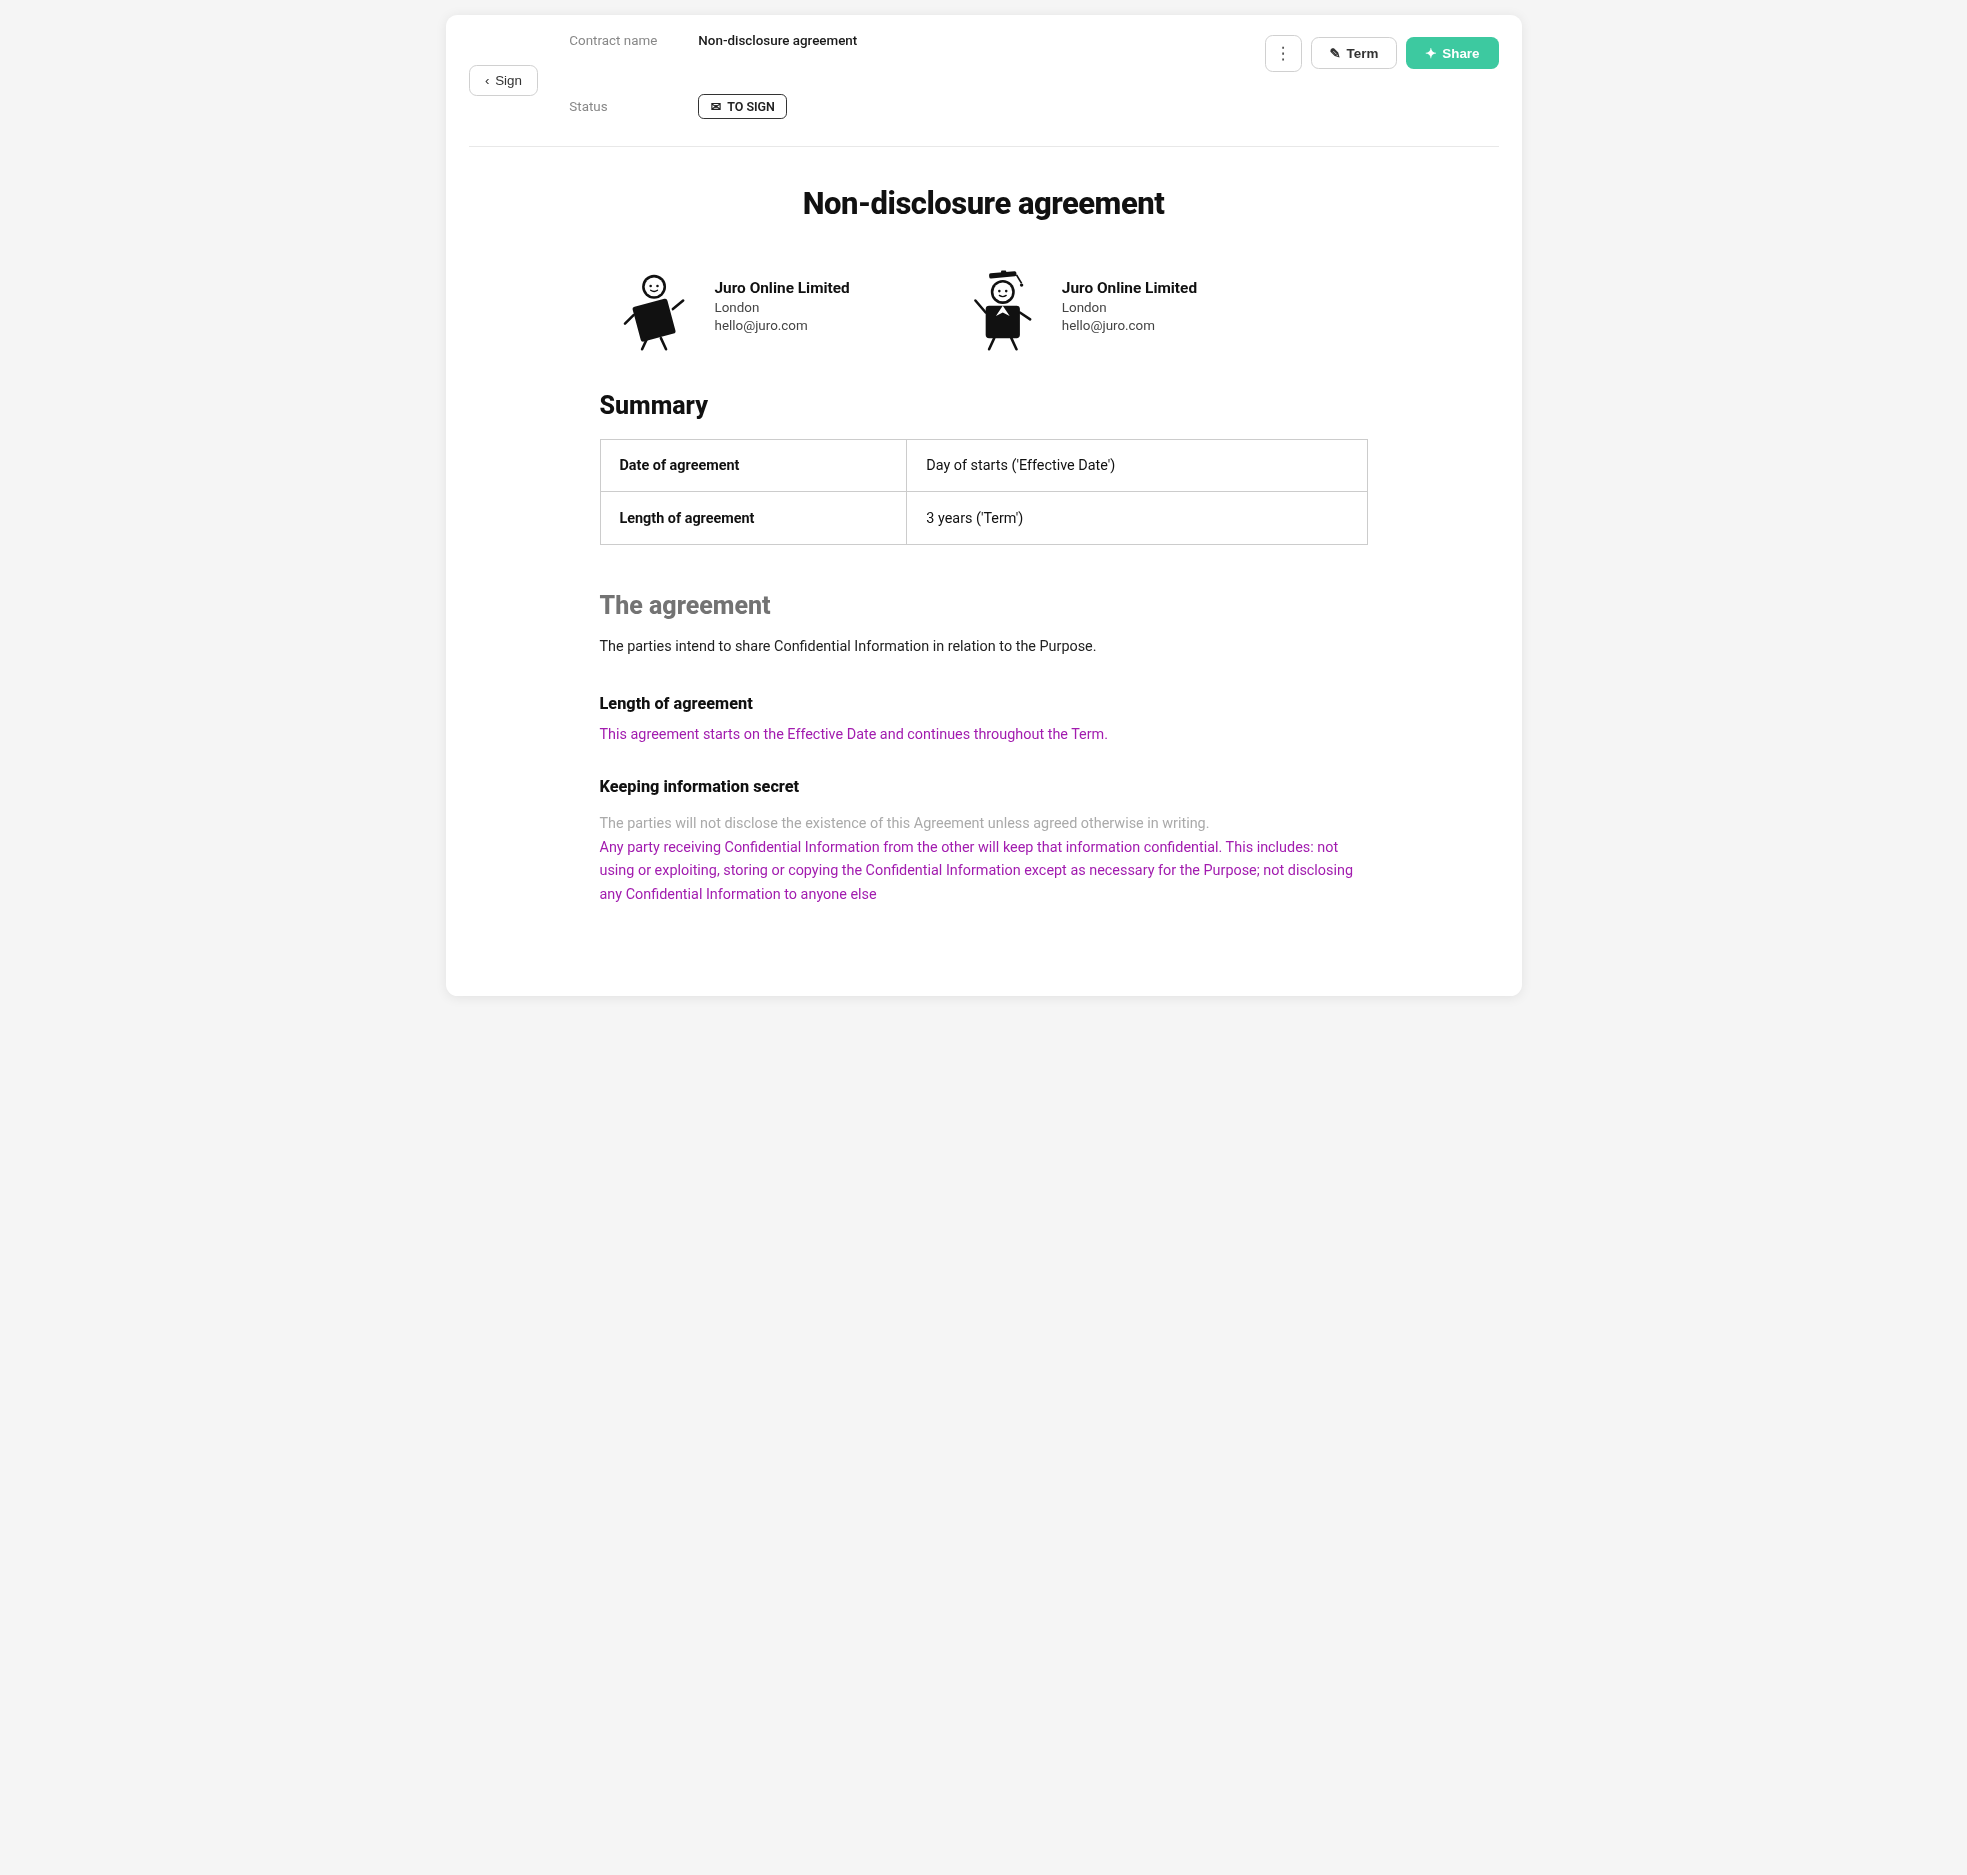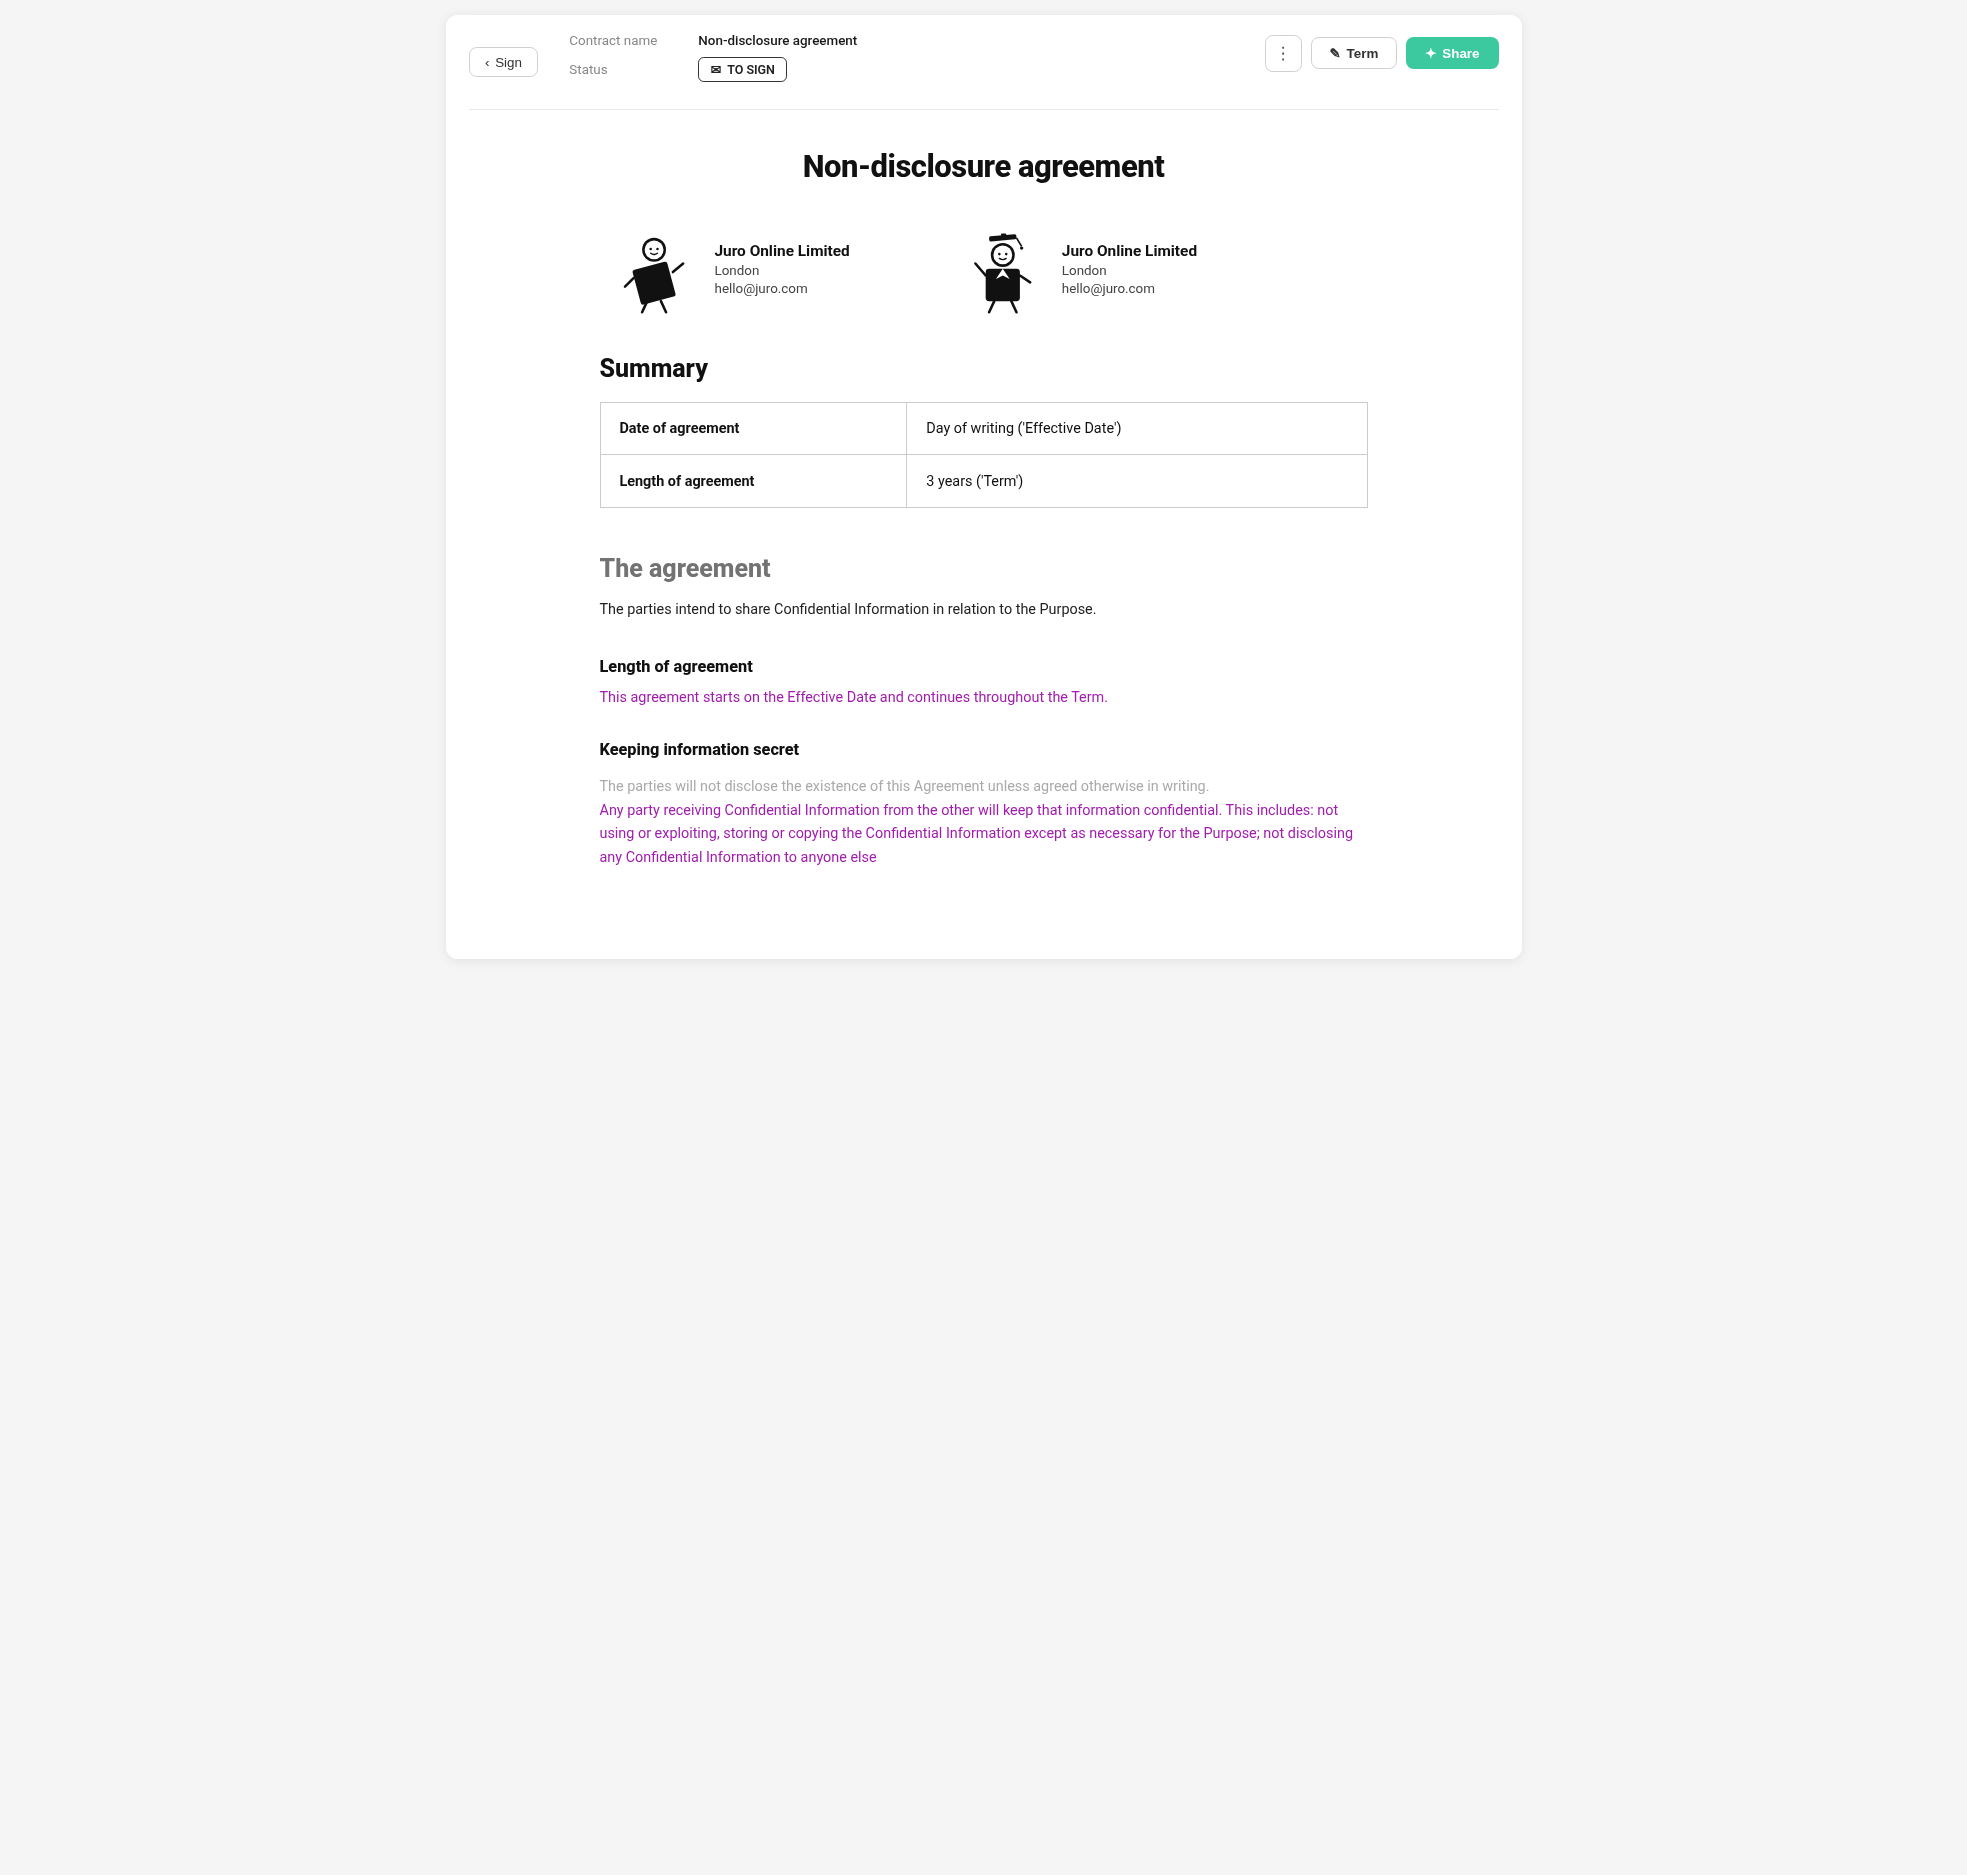--- a/index.html
+++ b/index.html
@@ -42,20 +42,21 @@
       white-space: nowrap;
     }
     .back-arrow {
       font-size: 13.4px;
     }
     .header-meta {
       display: flex;
       flex-direction: column;
       margin-left: 31px;
       flex: 1;
+      gap: 37px;
     }
     .header-row {
       display: flex;
       align-items: center;
       gap: 23px;
       margin-bottom: 9.6px;
     }
     .meta-label {
       color: #888;
       font-size: 13.4px;
@@ -355,21 +356,21 @@
         </div>
       </div>
     </div>
 
     <div class="agreement-section">
       <h2 class="section-title">Summary</h2>
       <table class="summary-table">
         <tbody>
           <tr>
             <td>Date of agreement</td>
-            <td>Day of writing ('Effective Date')</td>
+            <td>Day of starts ('Effective Date')</td>
           </tr>
           <tr>
             <td>Length of agreement</td>
             <td>3 years ('Term')</td>
           </tr>
         </tbody>
       </table>
     </div>
 
     <div class="agreement-section">

